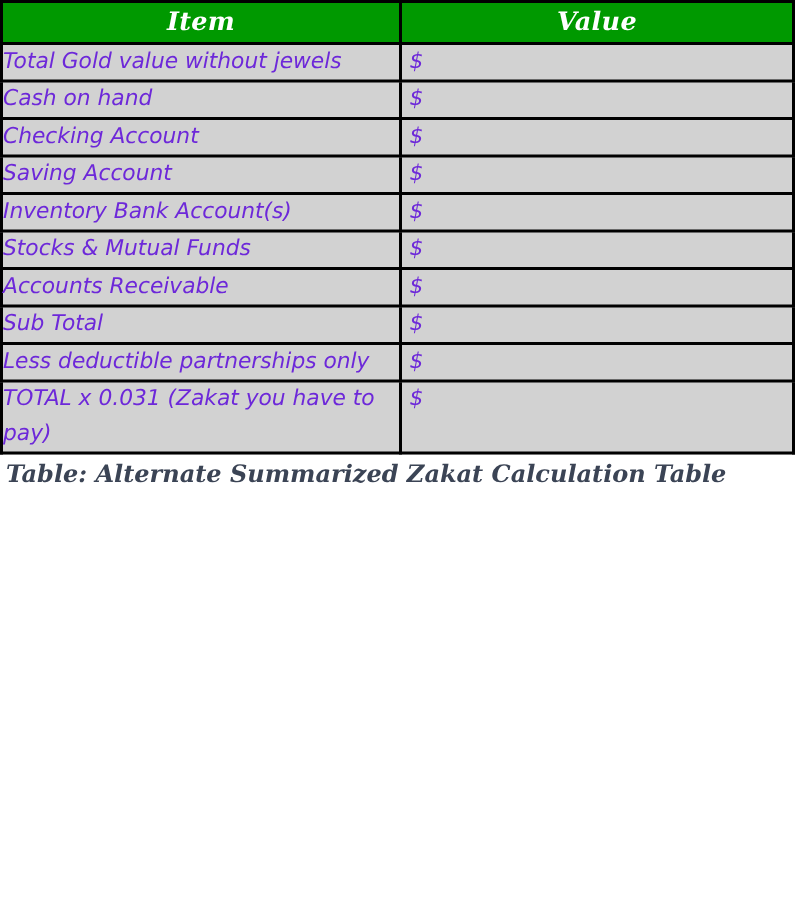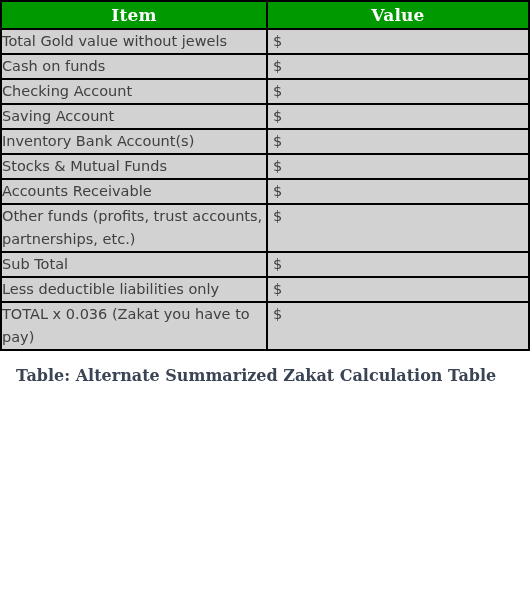--- a/index.html
+++ b/index.html
@@ -12,20 +12,21 @@
     background: #ffffff;
     font-family: "DejaVu Sans", sans-serif;
     overflow: hidden;
   }
   .page {
     position: relative;
     width: 460px;
     height: 607px;
     background: #ffffff;
     box-sizing: border-box;
+    font-style: italic;
   }
   .zakat-table {
     width: 524px;
     border-collapse: collapse;
     table-layout: fixed;
     background: #d2d2d2;
   }
   .zakat-table td,
   .zakat-table th {
     border: 2px solid #000000;
@@ -42,39 +43,39 @@
     font-weight: bold;
     font-size: 17px;
     line-height: 26px;
     height: 26px;
     text-align: center;
     letter-spacing: 0.2px;
     border-top-width: 2px;
   }
   tbody td {
     background: #d2d2d2;
-    color: #404040;
+    color: #6d28d9;
     font-family: "DejaVu Sans", sans-serif;
     font-size: 14.5px;
     line-height: 23px;
     padding: 1px 3px 2px 4px;
     text-align: left;
     border-width: 2px;
   }
   tbody td.value-cell {
     padding-left: 5px;
   }
   .caption {
     font-family: "DejaVu Serif", serif;
     font-weight: bold;
     font-size: 16px;
     line-height: 20px;
     color: #3b4455;
     padding: 3px 0 0 4px;
-    margin: 12px;
+    margin: 0;
     white-space: nowrap;
   }
 </style>
 </head>
 <body>
 
 <div class="page">
 
   <table class="zakat-table">
     <thead>
@@ -82,21 +83,21 @@
         <th class="col-item">Item</th>
         <th class="col-value">Value</th>
       </tr>
     </thead>
     <tbody>
       <tr>
         <td class="col-item">Total Gold value without jewels</td>
         <td class="col-value value-cell">$</td>
       </tr>
       <tr>
-        <td class="col-item">Cash on funds</td>
+        <td class="col-item">Cash on hand</td>
         <td class="col-value value-cell">$</td>
       </tr>
       <tr>
         <td class="col-item">Checking Account</td>
         <td class="col-value value-cell">$</td>
       </tr>
       <tr>
         <td class="col-item">Saving Account</td>
         <td class="col-value value-cell">$</td>
       </tr>
@@ -106,33 +107,29 @@
       </tr>
       <tr>
         <td class="col-item">Stocks &amp; Mutual Funds</td>
         <td class="col-value value-cell">$</td>
       </tr>
       <tr>
         <td class="col-item">Accounts Receivable</td>
         <td class="col-value value-cell">$</td>
       </tr>
       <tr>
-        <td class="col-item">Other funds (profits, trust accounts, partnerships, etc.)</td>
-        <td class="col-value value-cell">$</td>
-      </tr>
-      <tr>
         <td class="col-item">Sub Total</td>
         <td class="col-value value-cell">$</td>
       </tr>
       <tr>
-        <td class="col-item">Less deductible liabilities only</td>
+        <td class="col-item">Less deductible partnerships only</td>
         <td class="col-value value-cell">$</td>
       </tr>
       <tr>
-        <td class="col-item">TOTAL x 0.036 (Zakat you have to pay)</td>
+        <td class="col-item">TOTAL x 0.031 (Zakat you have to pay)</td>
         <td class="col-value value-cell">$</td>
       </tr>
     </tbody>
   </table>
 
   <p class="caption">Table: Alternate Summarized Zakat Calculation Table</p>
 
 </div>
 
 </body></html>

